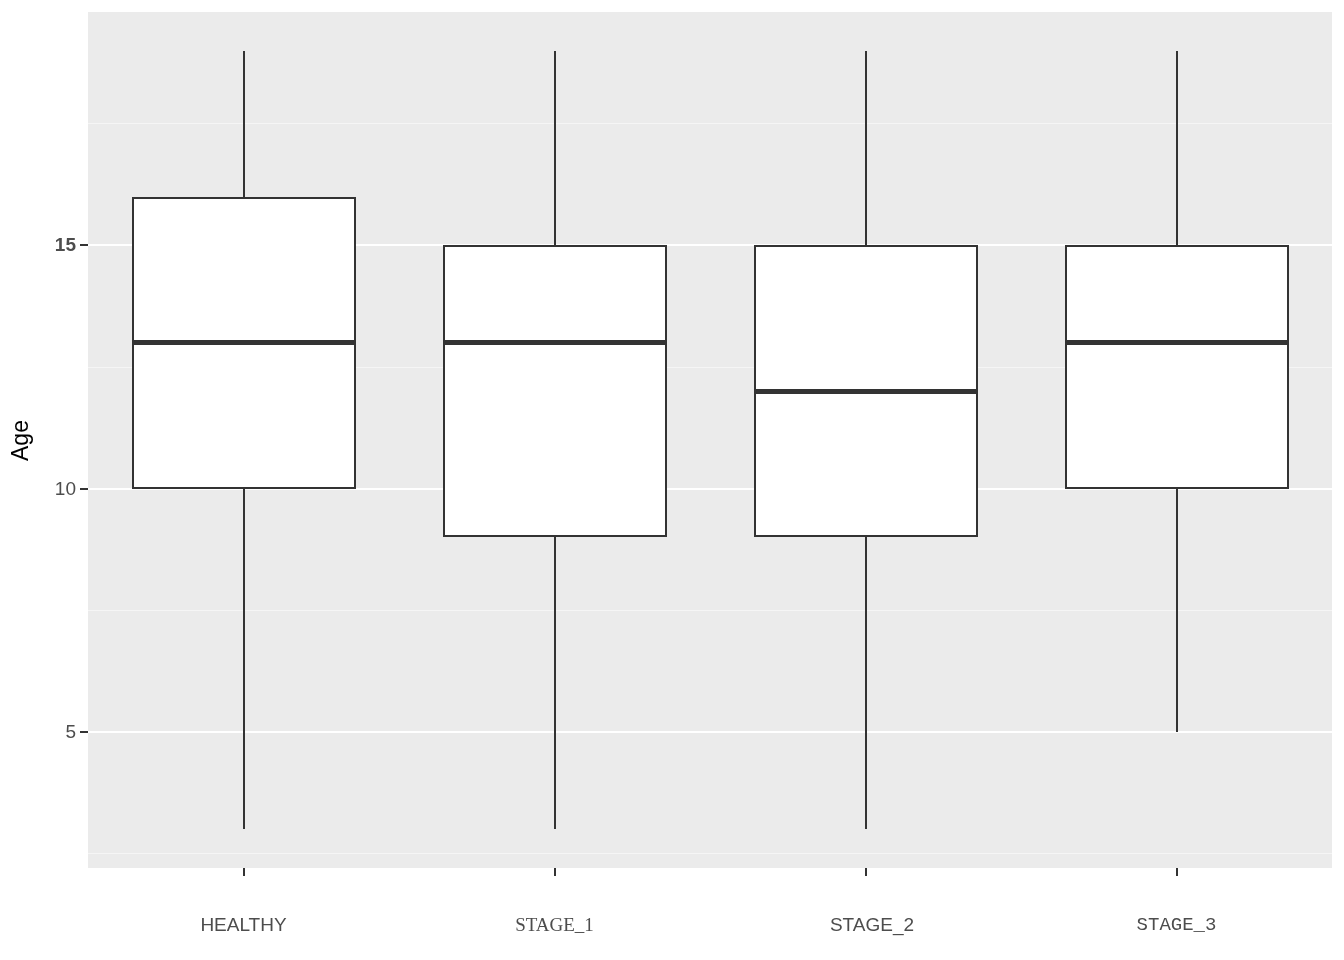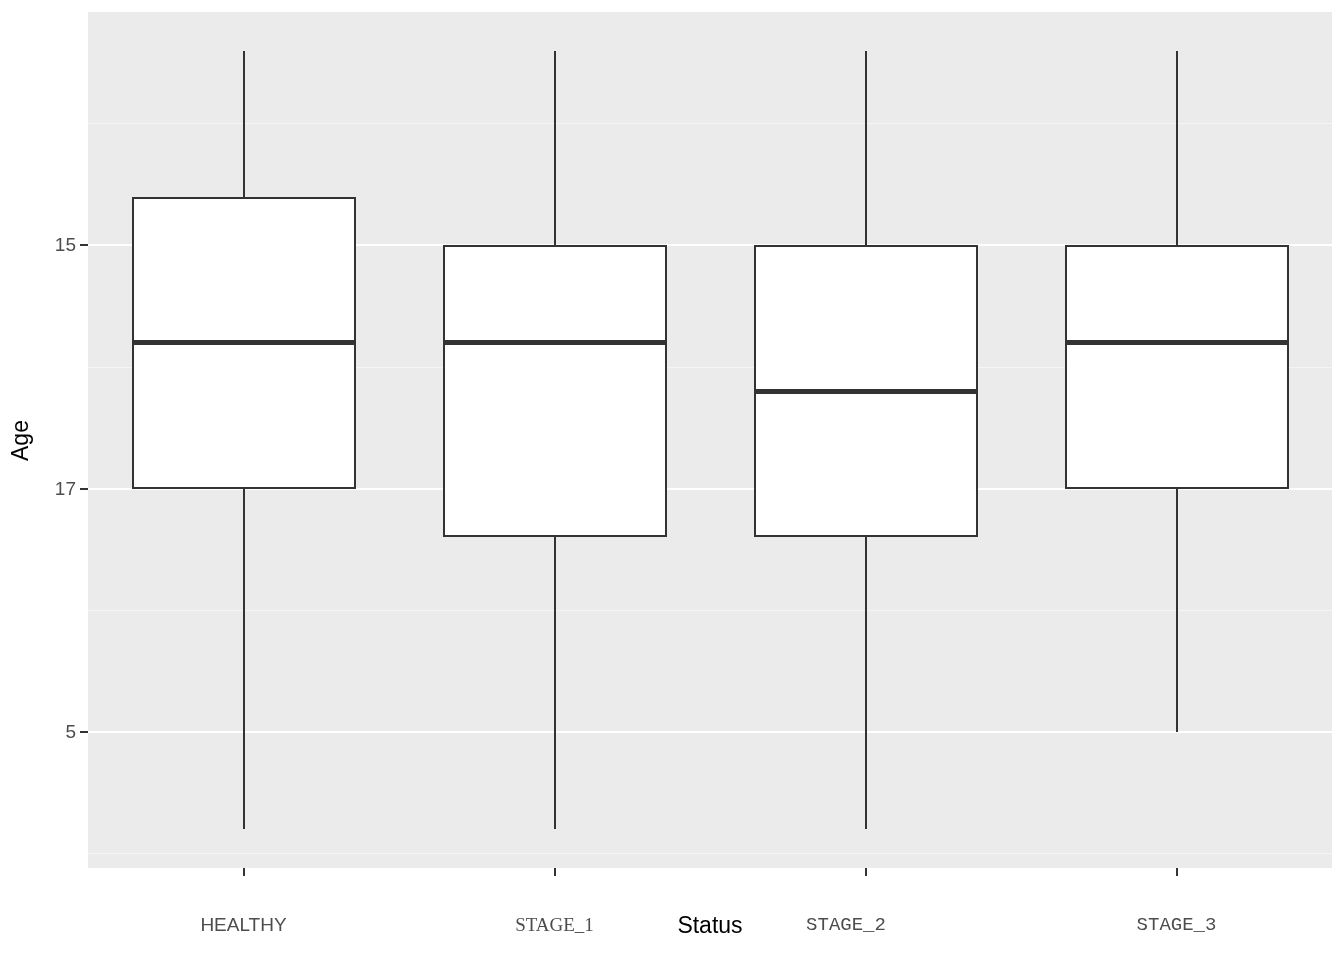--- a/index.html
+++ b/index.html
@@ -138,21 +138,20 @@
 </style>
 </head>
 <body>
 
 <div id="plot-root">
 
   <div id="y-axis-title" class="axis-title">
     <span class="rot">Age</span>
   </div>
 
-  <div id="x-axis-title" class="axis-title">Status</div>
 
   <div id="panel">
       <div class="grid-minor" style="top: 840.909px;"></div>
       <div class="grid-minor" style="top: 597.727px;"></div>
       <div class="grid-minor" style="top: 354.545px;"></div>
       <div class="grid-minor" style="top: 111.364px;"></div>
       <div class="grid-major" style="top: 718.818px;"></div>
       <div class="grid-major" style="top: 475.636px;"></div>
       <div class="grid-major" style="top: 232.455px;"></div>
       <div class="box-group" style="left: 0px; width: 100%;">
@@ -177,27 +176,27 @@
         <div class="whisker" style="left: 1088.5px; top: 38.9091px; height: 194.545px;"></div>
         <div class="whisker" style="left: 1088.5px; top: 476.636px; height: 243.182px;"></div>
         <div class="box-rect" style="left: 976.5px; width: 224px; top: 233.455px; height: 243.182px;"></div>
         <div class="median-line" style="left: 976.5px; width: 224px; top: 328.227px;"></div>
       </div>
     </div>
 
   <div id="axis-layer">
       <div class="tick-label y-tick-label" style="top: 731.818px;">5</div>
       <div class="y-tick-mark" style="top: 731.818px;"></div>
-      <div class="tick-label y-tick-label" style="top: 488.636px;">17</div>
+      <div class="tick-label y-tick-label" style="top: 488.636px;">10</div>
       <div class="y-tick-mark" style="top: 488.636px;"></div>
-      <div class="tick-label y-tick-label" style="top: 245.455px;">15</div>
+      <div class="tick-label y-tick-label" style="top: 245.455px; font-weight: bold;">15</div>
       <div class="y-tick-mark" style="top: 245.455px;"></div>
       <div class="tick-label x-tick-label" style="left: 243.5px;">HEALTHY</div>
       <div class="x-tick-mark" style="left: 243.5px;"></div>
       <div class="tick-label x-tick-label" style="left: 554.5px; font-family: Liberation Serif, serif;">STAGE_1</div>
       <div class="x-tick-mark" style="left: 554.5px;"></div>
-      <div class="tick-label x-tick-label" style="left: 846px; font-family: Liberation Mono, monospace;">STAGE_2</div>
+      <div class="tick-label x-tick-label" style="left: 872px;">STAGE_2</div>
       <div class="x-tick-mark" style="left: 865.5px;"></div>
       <div class="tick-label x-tick-label" style="left: 1176.5px; font-family: Liberation Mono, monospace;">STAGE_3</div>
       <div class="x-tick-mark" style="left: 1176.5px;"></div>
     </div>
 
 </div>
 
 </body></html>

